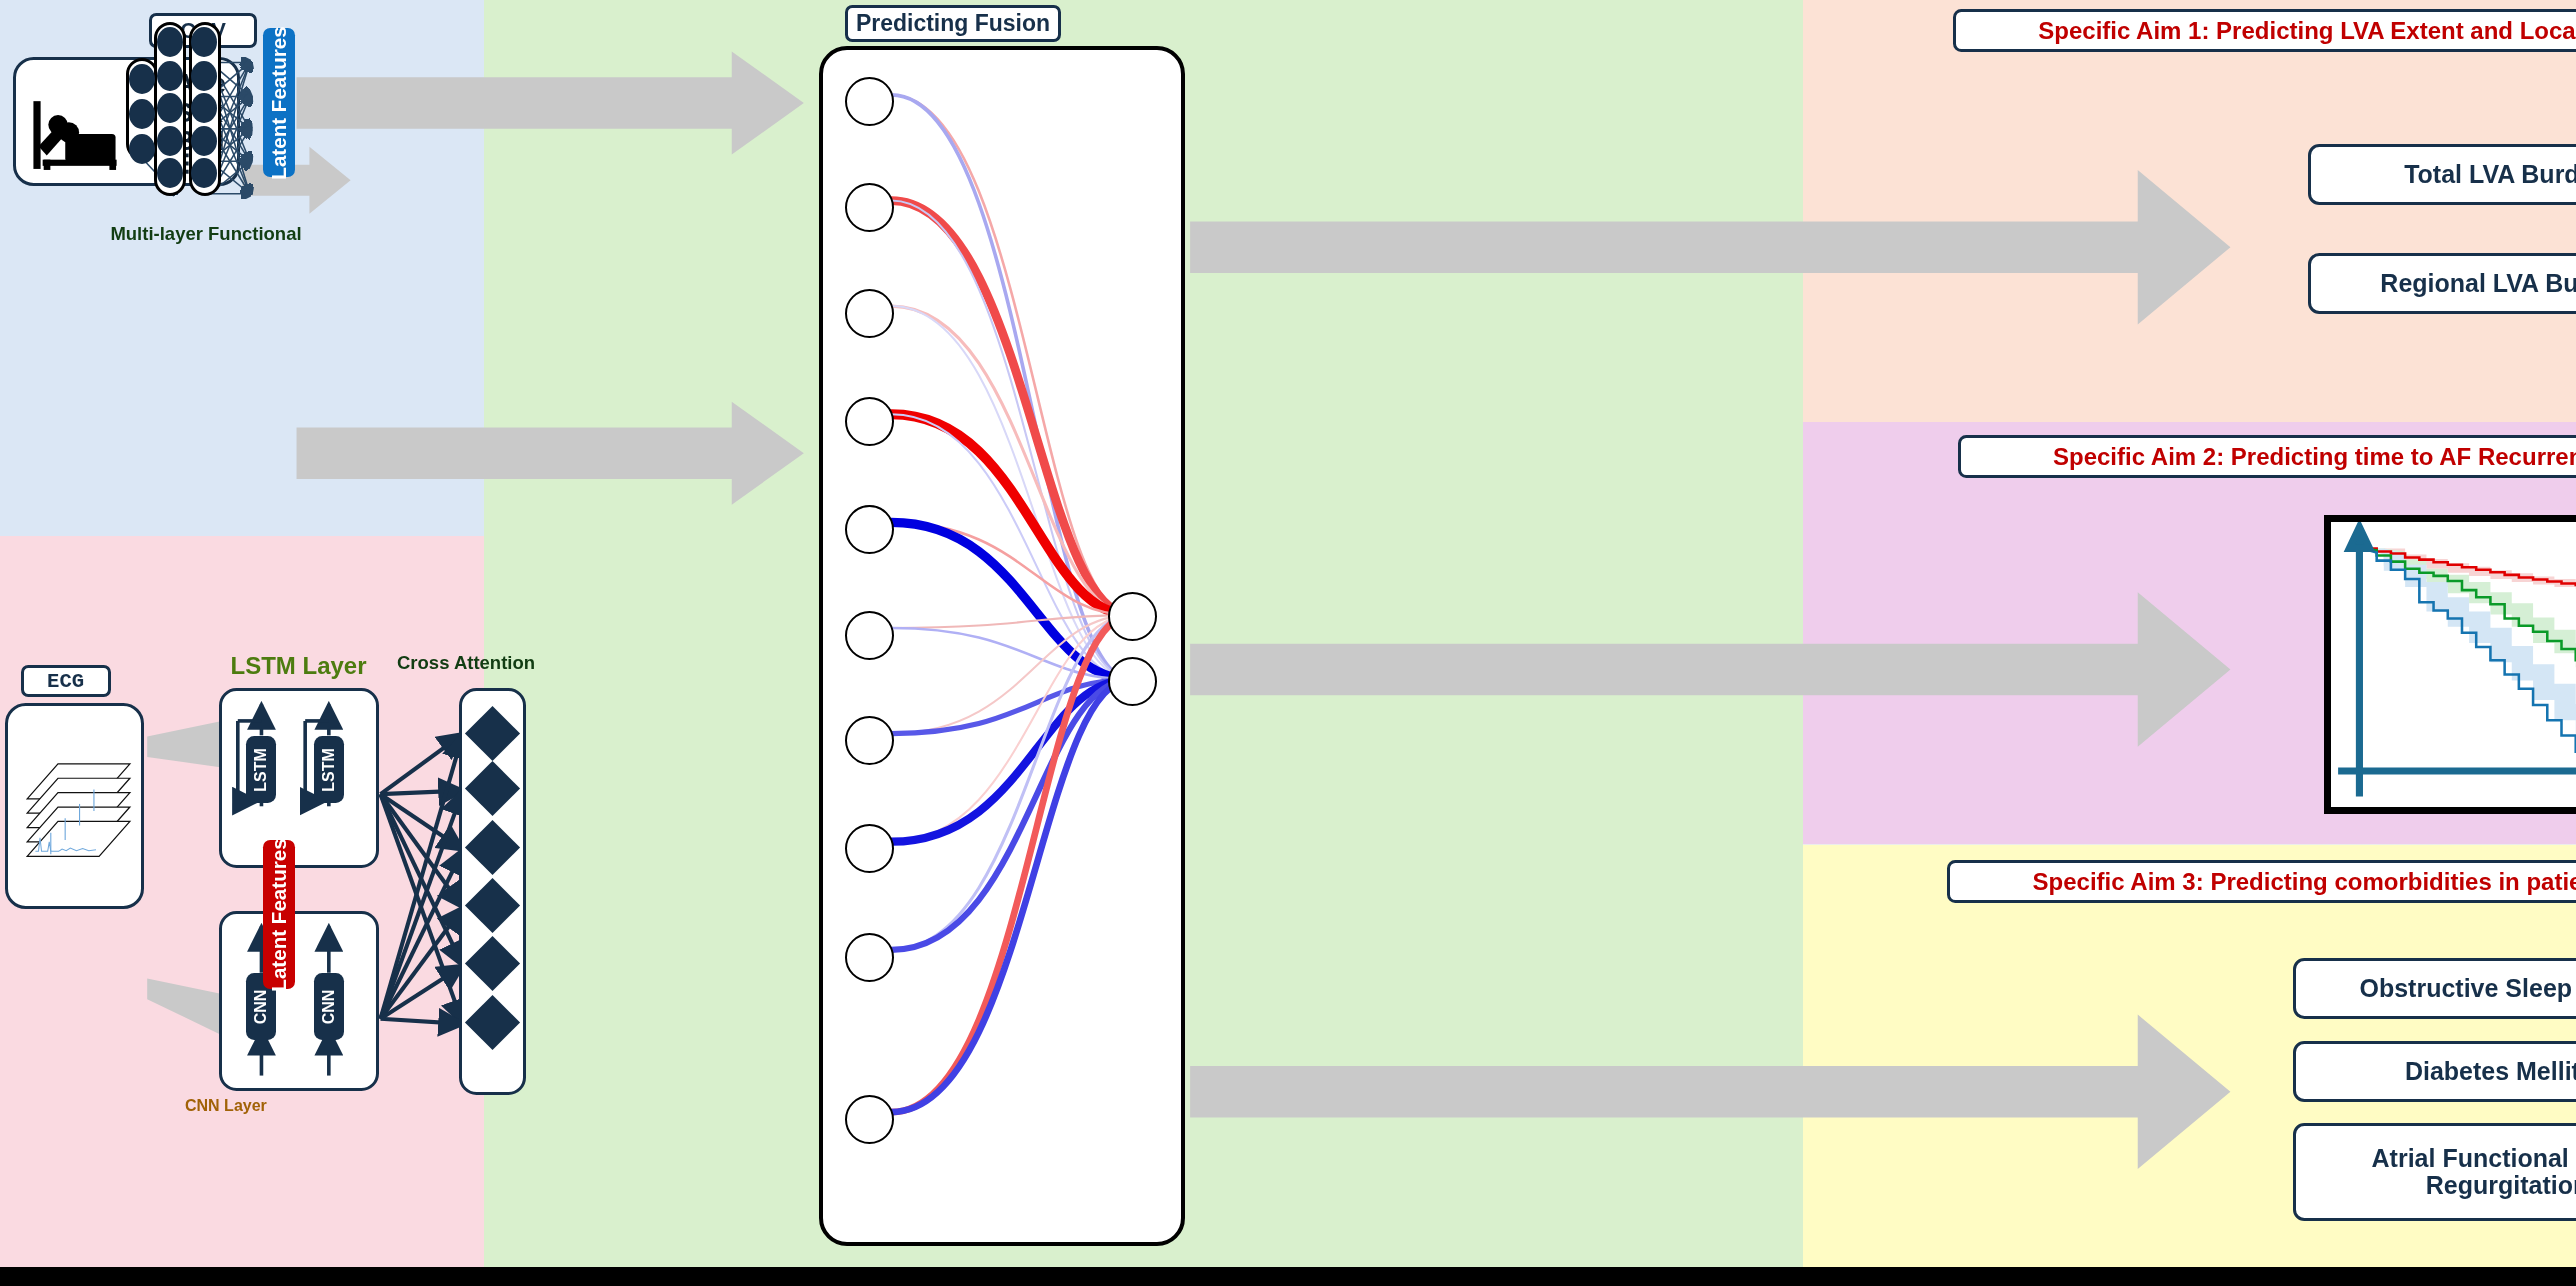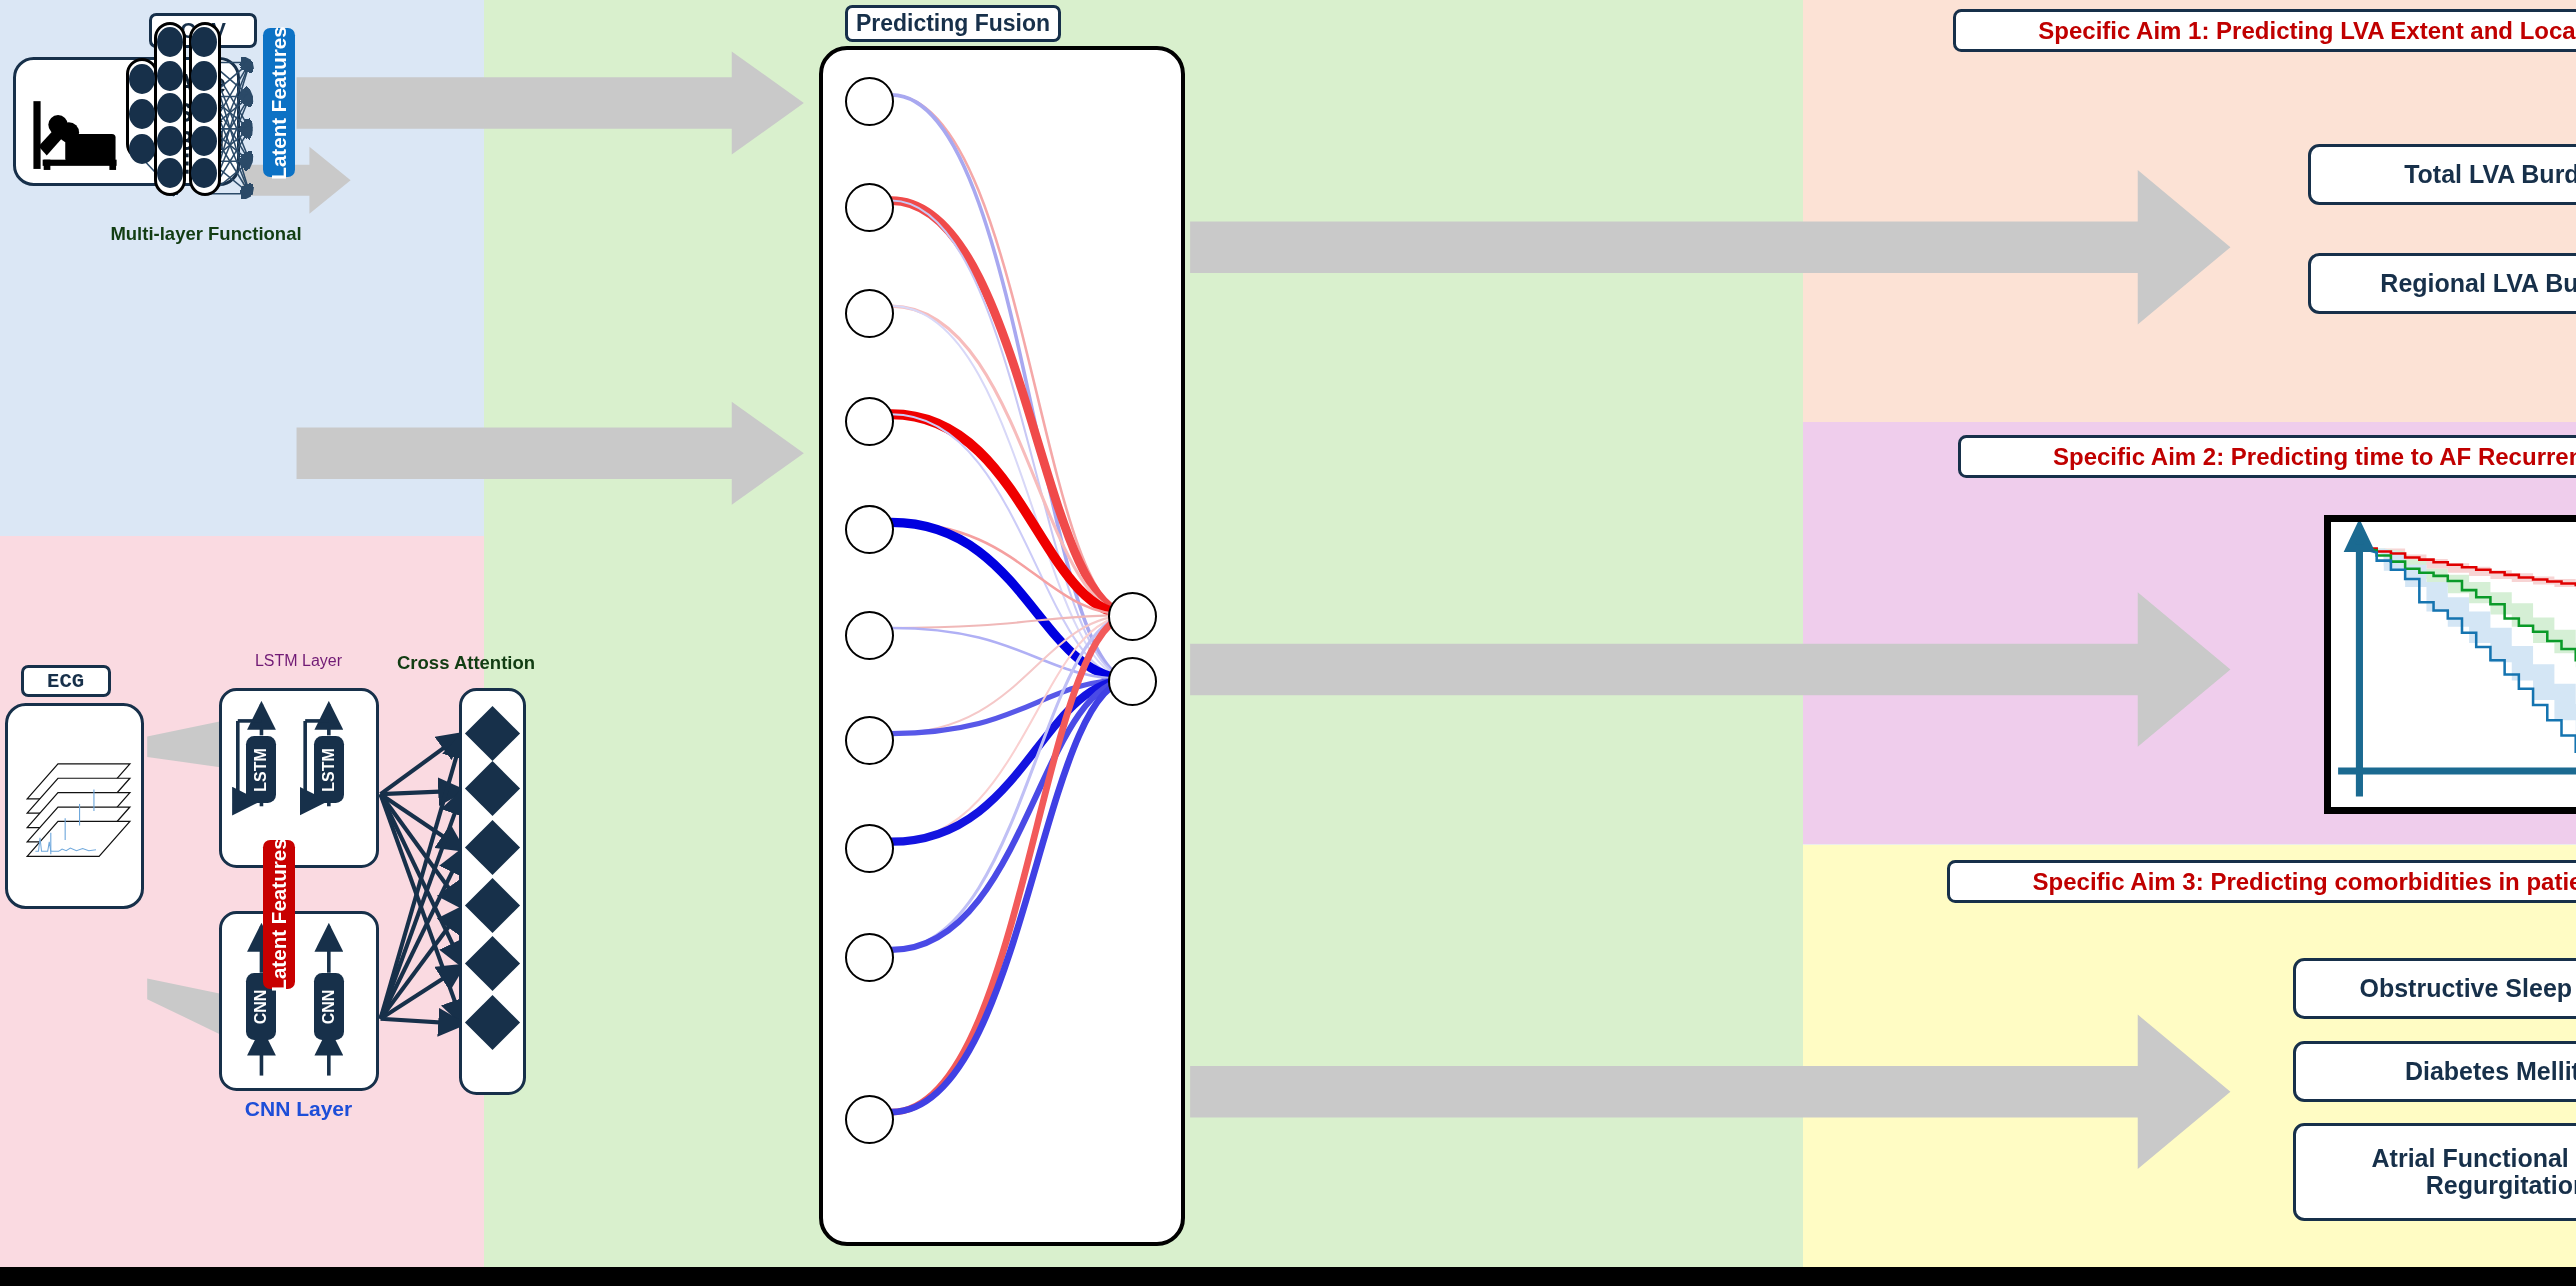--- a/index.html
+++ b/index.html
@@ -45,23 +45,23 @@
   .latent{position:absolute;border-radius:7.2px;color:#fff;font-weight:bold;font-size:20.6px;
           display:flex;align-items:center;justify-content:center;}
   .latent span{transform:rotate(-90deg);white-space:nowrap;}
   #latent-top{left:263px;top:28px;width:32px;height:149px;background:#0c72c5;}
   #latent-bot{left:263px;top:379px;width:32px;height:149px;background:#c80000;}
 
   
   #ecg-tag{left:20.6px;top:144px;width:90px;height:32px;font-size:20.6px;}
   #ecg-card{left:5.2px;top:183px;width:139px;height:206px;border-radius:20.6px;}
   #lstm-label{position:absolute;left:185px;top:116px;width:227px;text-align:center;
-              color:#701a75;font-size:16px;font-weight:normal;}
-  #cnn-label{position:absolute;left:185px;top:562px;width:227px;text-align:center;
-             color:#1d4ed8;font-size:21px;font-weight:bold;}
+              color:#4d7c0f;font-size:24px;font-weight:bold;}
+  #cnn-label{position:absolute;left:185px;top:562px;width:227px;
+             color:#a16207;font-size:16px;font-weight:bold;}
   #xattn-label{position:absolute;left:397px;top:116px;width:227px;
                color:#123d13;font-size:18.5px;font-weight:bold;}
   .cellbox{position:absolute;background:#17304a;border-radius:8.2px;display:flex;
            align-items:center;justify-content:center;}
   .cellbox span{transform:rotate(-90deg);color:#fff;font-size:16px;font-weight:bold;white-space:nowrap;}
   .diamond{position:absolute;background:#17304a;transform:rotate(45deg);}
 
   
   #fusion-tag{left:845px;top:5.2px;width:216px;height:37px;font-size:23px;}
   #fusion-card{position:absolute;left:819px;top:46px;width:366px;height:1200px;

